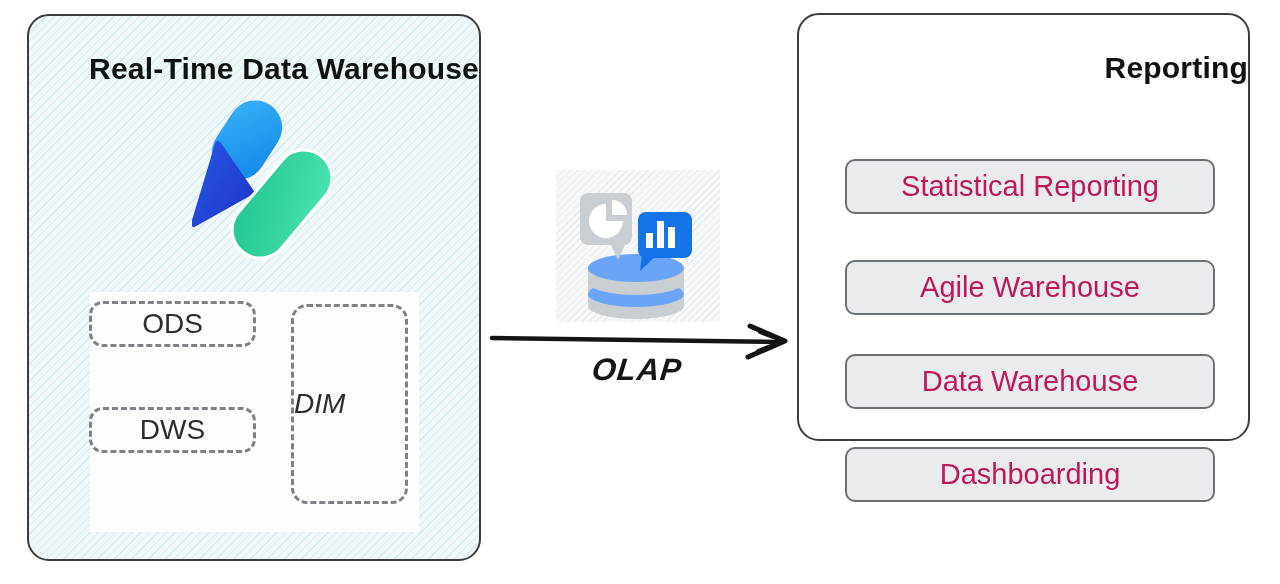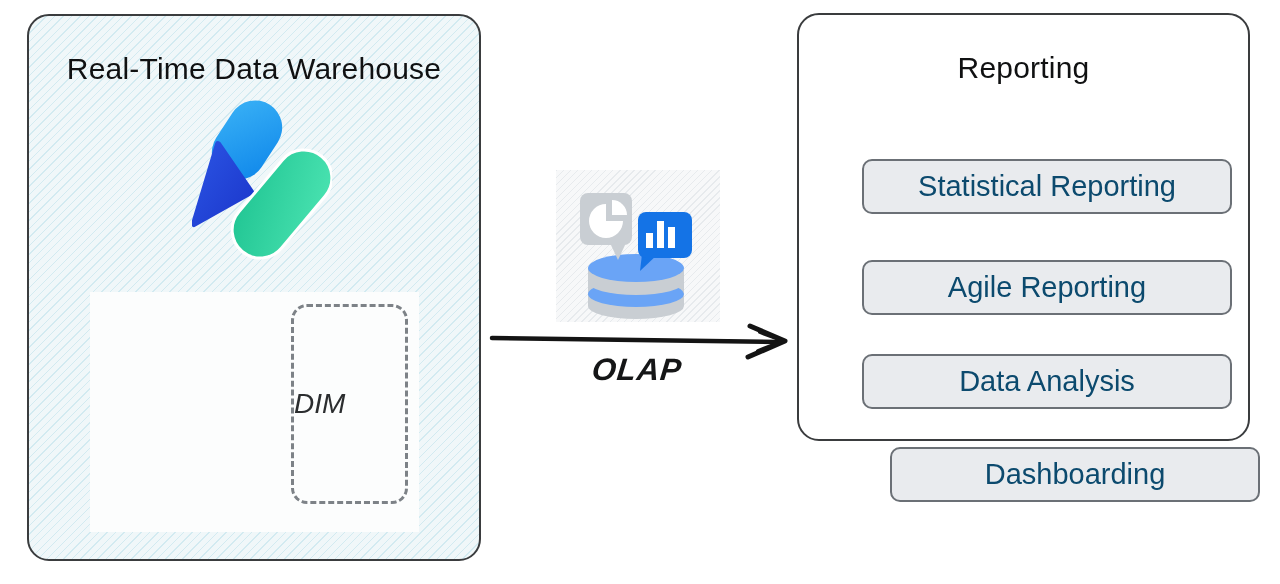--- a/index.html
+++ b/index.html
@@ -10,22 +10,22 @@
   
   .panel{position:absolute;box-sizing:border-box;border:2px solid #3a3c3e;border-radius:22px;}
   .panel.left{
     left:27px;top:14px;width:454px;height:547px;
     background:
       repeating-linear-gradient(135deg, rgba(186,224,234,0.55) 0px, rgba(186,224,234,0.55) 1px, transparent 1px, transparent 6px),
       #f0f7f9;
   }
   .panel.right{left:797px;top:13px;width:453px;height:428px;background:#ffffff;}
   .panel-title{
-    position:absolute;left:0;right:0;top:36px;text-align:center;
-    font-size:30px;color:#101112;letter-spacing:0.2px;
+    position:absolute;left:0;right:0;top:36px;text-align:right;
+    font-size:30px;color:#101112;letter-spacing:0.2px;font-weight:bold;
   }
   
   .logo{position:absolute;left:163px;top:82px;width:140px;height:170px;}
   
   .white-pane{position:absolute;left:61px;top:276px;width:329px;height:240px;background:#fcfdfd;}
   .layer-box{
     position:absolute;left:60px;width:167px;height:46px;box-sizing:border-box;
     border:3px dashed #7d8287;border-radius:14px;
     display:flex;align-items:center;justify-content:center;
     font-size:28px;color:#2b2d2f;
@@ -50,29 +50,29 @@
   .olap-icon-wrap svg{position:absolute;left:0;top:0;}
   .arrow-svg{position:absolute;left:482px;top:316px;width:320px;height:52px;}
   .olap-label{
     position:absolute;left:557px;top:350px;width:160px;height:40px;
     display:flex;align-items:center;justify-content:center;
     font-size:31px;font-weight:bold;font-style:italic;color:#151617;
     letter-spacing:1px;transform:skewX(-6deg);
   }
   
   .report-btn{
-    position:absolute;left:63px;width:370px;height:55px;box-sizing:border-box;
+    position:absolute;left:46px;width:370px;height:55px;box-sizing:border-box;
     background:#e9ebee;border:2px solid #6b7076;border-radius:10px;
     display:flex;align-items:center;justify-content:center;
-    font-size:29px;color:#0c4a6e;
+    font-size:29px;color:#be185d;
   }
   .report-btn.r0{top:144px;}
   .report-btn.r1{top:245px;}
   .report-btn.r2{top:339px;}
-  .report-btn.r3{top:432px;margin-left:28px;}
+  .report-btn.r3{top:432px;}
 </style>
 </head>
 <body>
 
 <div class="canvas">
 
   <section class="panel left">
     <div class="panel-title">Real-Time Data Warehouse</div>
 
     <svg class="logo" viewBox="0 0 140 170" xmlns="http://www.w3.org/2000/svg">
@@ -90,20 +90,26 @@
             <stop offset="1" stop-color="#1fc492"></stop>
         </linearGradient>
       </defs>
       <rect x="28" y="0" width="54" height="84" rx="27" fill="url(#gBlue)" transform="rotate(33 55 42)"></rect>
       <path d="M26 46 L59 94 L2 126 Z" fill="url(#gNavy)" stroke="url(#gNavy)" stroke-width="6" stroke-linejoin="round"></path>
       <rect x="62" y="44" width="56" height="124" rx="28" fill="url(#gTeal)" stroke="#ffffff" stroke-width="3" transform="rotate(40 90 106)"></rect>
     </svg>
 
     <div class="white-pane"></div>
 
+    <div class="layer-box l0">
+      <span>ODS</span>
+    </div>
+    <div class="layer-box l2">
+      <span>DWS</span>
+    </div>
 
     <div class="dim-box">
       <span>DIM</span>
     </div>
   </section>
 
   <div class="olap-icon-wrap">
     <svg viewBox="0 0 164 152" width="164" height="152" xmlns="http://www.w3.org/2000/svg">
 
       <rect x="32" y="98" width="96" height="38" fill="#c9ced3"></rect>
@@ -134,23 +140,23 @@
 
   <div class="olap-label">OLAP</div>
 
   <section class="panel right">
     <div class="panel-title">Reporting</div>
 
     <div class="report-btn r0">
       <span>Statistical Reporting</span>
     </div>
     <div class="report-btn r1">
-      <span>Agile Reporting</span>
+      <span>Agile Warehouse</span>
     </div>
     <div class="report-btn r2">
-      <span>Data Analysis</span>
+      <span>Data Warehouse</span>
     </div>
     <div class="report-btn r3">
       <span>Dashboarding</span>
     </div>
   </section>
 
 </div>
 
 </body></html>

